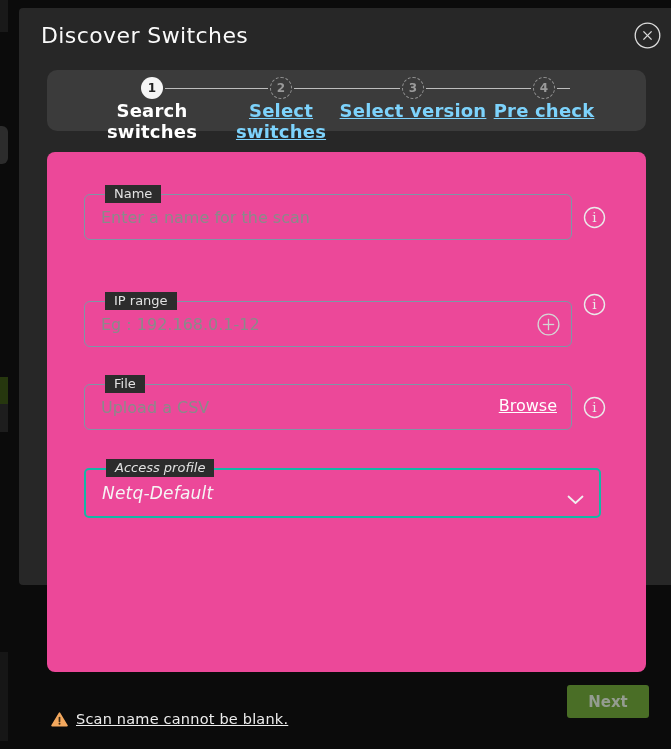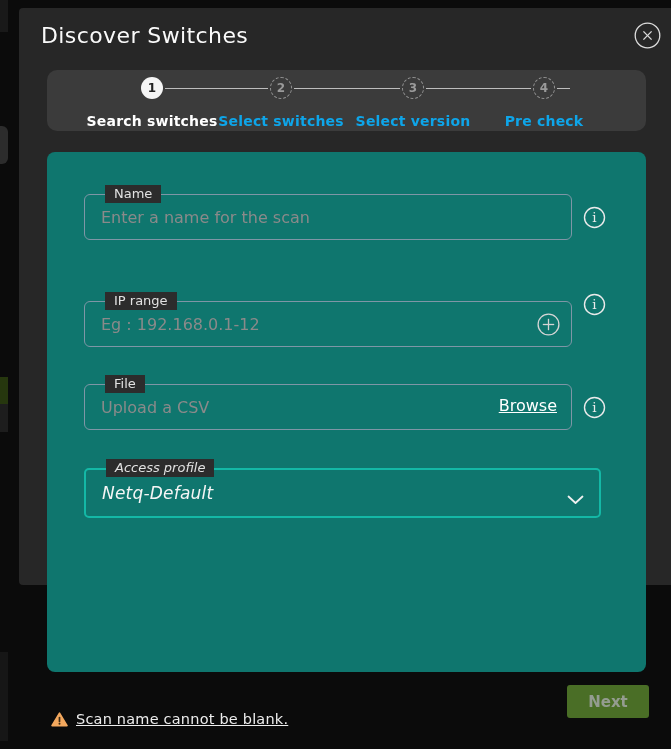--- a/index.html
+++ b/index.html
@@ -36,33 +36,33 @@
     background:#3b3b3b;border-radius:10px;
   }
   .step{position:absolute;top:7px;width:150px;text-align:center;}
   .step-1{left:30px}.step-2{left:159px}.step-3{left:291px}.step-4{left:422px}
   .step-circle{
     display:inline-block;width:22px;height:22px;line-height:22px;
     border-radius:50%;font-size:12px;font-weight:bold;box-sizing:border-box;
   }
   .step.active .step-circle{background:#f5f5f5;color:#222;}
   .step.inactive .step-circle{border:1px dashed #929292;color:#9a9a9a;line-height:20px;background:transparent;}
-  .step-label{margin-top:14px;font-size:14px;font-weight:bold;letter-spacing:.2px;text-align:center;}
+  .step-label{margin-top:1px;font-size:18px;font-weight:bold;letter-spacing:.2px;text-align:center;}
   .step.active .step-label{color:#ffffff;}
-  .step.inactive .step-label{color:#0ea5e9;}
+  .step.inactive .step-label{color:#7dd3fc;text-decoration:underline;}
   .connector{position:absolute;top:18px;height:1px;background:#bdbdbd;}
   .conn-1{left:118px;width:103px;}
   .conn-2{left:247px;width:106px;}
   .conn-3{left:379px;width:105px;}
   .conn-4{left:510px;width:13px;}
 
   
   .panel{
     position:absolute;left:28px;top:144px;width:599px;height:520px;
-    background:#0f766e;border-radius:8px;
+    background:#ec4899;border-radius:8px;
   }
   .field-group{
     position:absolute;left:37px;width:488px;height:46px;
     border:1px solid #7e96a6;border-radius:6px;box-sizing:border-box;
   }
   .g-name{top:42px;}
   .g-ip{top:129px;margin-top:20px;}
   .g-file{top:232px;}
   .field-label{
     position:absolute;top:-10px;left:20px;height:18px;line-height:18px;

